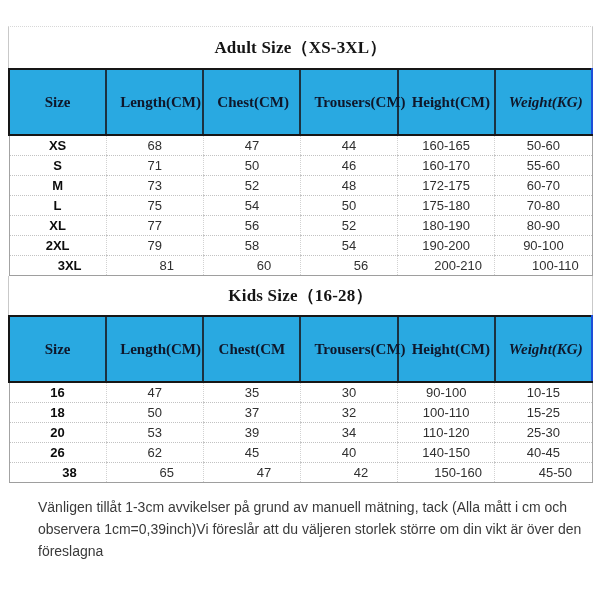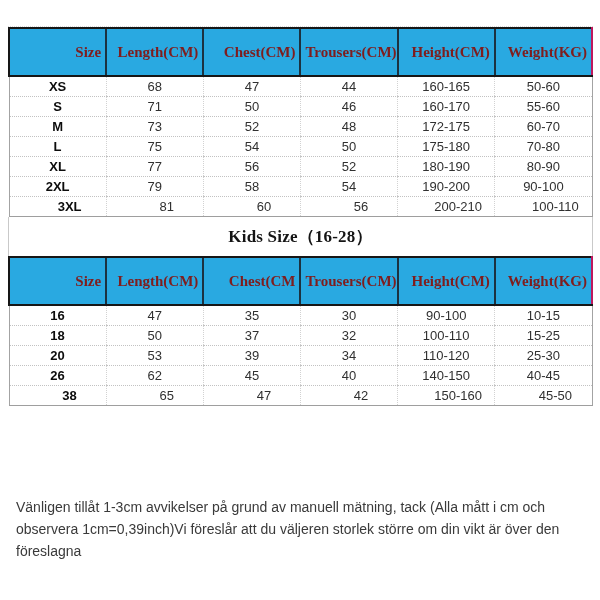--- a/index.html
+++ b/index.html
@@ -33,58 +33,59 @@
   }
   table.size-table th{
     background:var(--header-bg,#29a9e1);
     border-top:2px solid #161616;
     border-bottom:2px solid #161616;
     border-left:2px solid #1c3240;
     height:38px;
     font-family:"Liberation Serif",serif;
     font-weight:bold;
     font-size:15px;
-    color:#7f1d1d;
-    padding:4px;
-    text-align:right;
+    color:#0f172a;
+    padding:13px;
+    text-align:center;
   }
   table.size-table th:first-child{border-left:2px solid #161616;}
-  table.size-table th:last-child{border-right:2px solid #be185d;}
+  table.size-table th:last-child{border-right:2px solid #1d4ed8;font-style:italic;}
   table.size-table td{
     height:19px;
     padding:0;
     text-align:center;
     vertical-align:middle;
     font-size:13px;
     color:#303030;
     border-bottom:1px dotted #c2c2c2;
     border-left:1px dotted #d2d2d2;
   }
   table.size-table td:first-child{
     font-weight:bold;
     color:#0c0c0c;
     border-left:1px solid #a3a3a3;
     margin-top:16px;
   }
   table.size-table td:last-child{border-right:1px solid #a3a3a3;}
   table.size-table tr:last-child td{border-bottom:1px solid #9e9e9e;padding-left:24px;}
   .note{
     position:absolute;
-    left:16px; top:496px; width:552px;
+    left:38px; top:496px; width:552px;
     font-size:14px;
     line-height:22px;
     color:#3a3a3a;
   }
 </style>
 </head>
 <body>
 
 <div class="sheet">
 
   <div class="section">
+    <div class="section-title">Adult Size（XS-3XL）</div>
     <table class="size-table">
       <thead>
         <tr>
             <th>Size</th>
             <th>Length(CM)</th>
             <th>Chest(CM)</th>
             <th>Trousers(CM)</th>
             <th>Height(CM)</th>
             <th>Weight(KG)</th>
           </tr>

